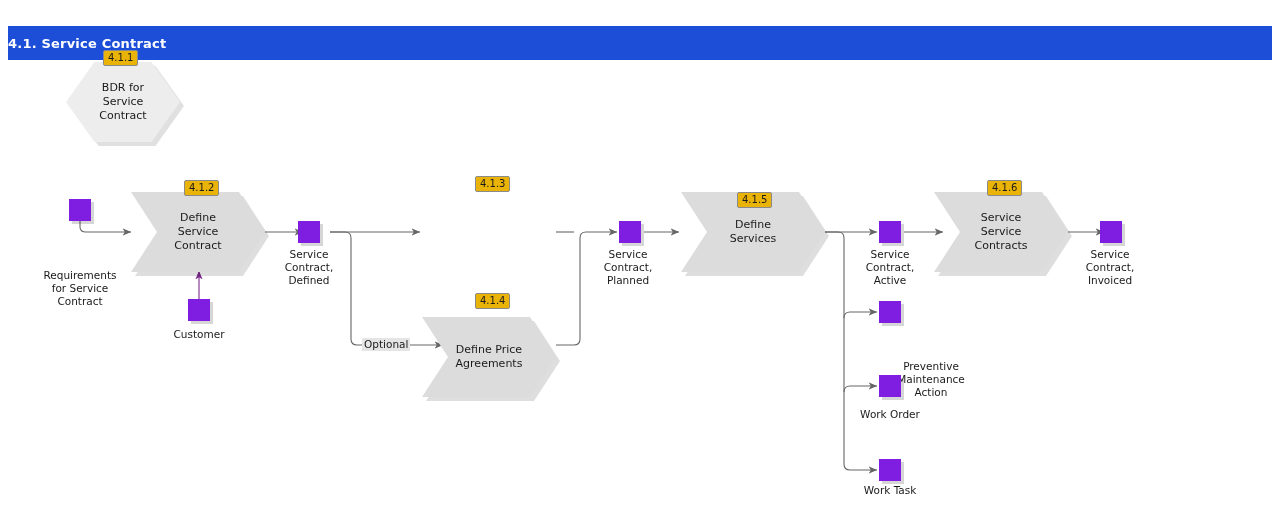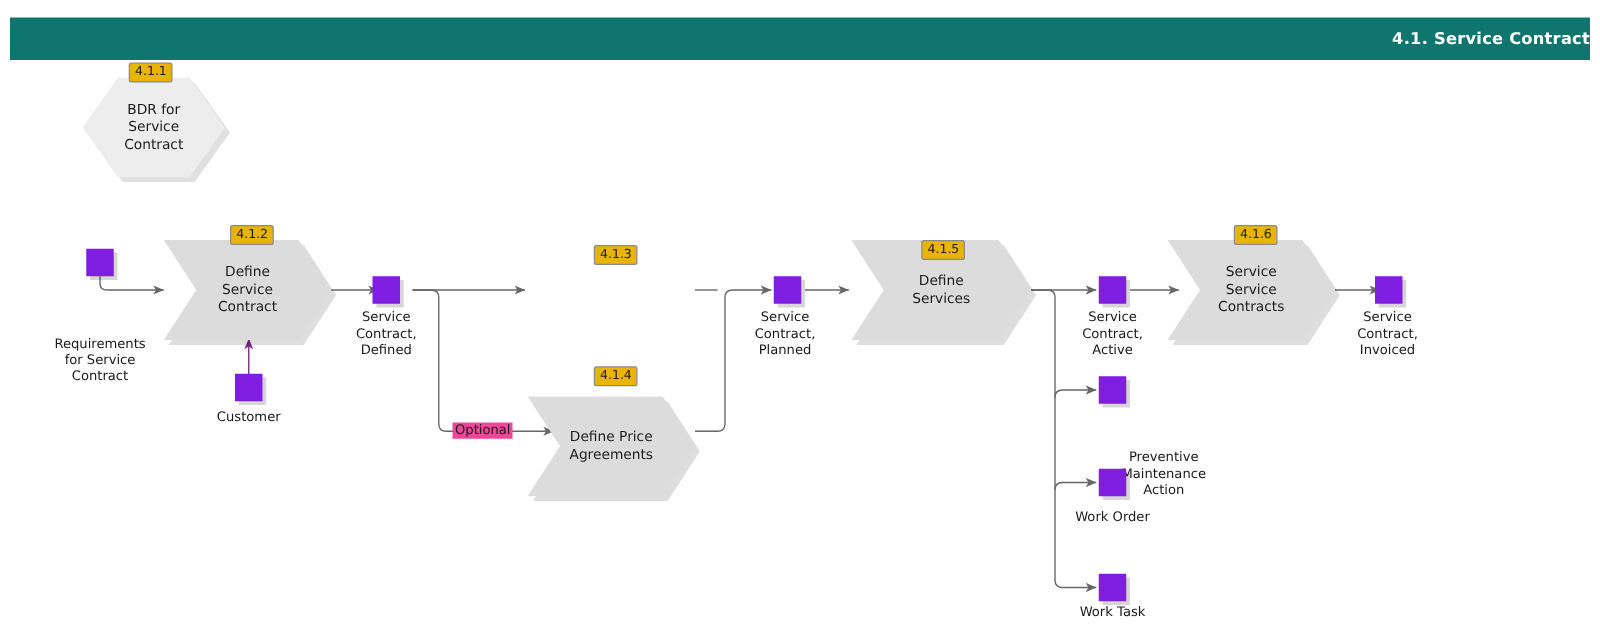--- a/index.html
+++ b/index.html
@@ -6,23 +6,23 @@
   body{
     width:1280px;height:508px;
     background:#ffffff;
     font-family:"DejaVu Sans","Liberation Sans",sans-serif;
     overflow:hidden;
   }
   #canvas{position:relative;width:1280px;height:508px;}
 
   
   .header{
-    position:absolute;left:8px;top:14px;width:1264px;height:34px;
-    background:#0f766e;
-    display:flex;align-items:center;justify-content:flex-end;
+    position:absolute;left:8px;top:26px;width:1264px;height:34px;
+    background:#1d4ed8;
+    display:flex;align-items:center;justify-content:flex-start;
   }
   .header-title{
     color:#ffffff;font-size:13px;font-weight:bold;letter-spacing:.2px;
   }
 
   
   #wires{position:absolute;left:0;top:0;width:1280px;height:508px;}
 
   
   .proc{position:absolute;}
@@ -82,21 +82,21 @@
     background:rgba(0,0,0,.16);
   }
   .objlabel{
     position:absolute;text-align:center;font-size:10.5px;color:#1a1a1a;
     line-height:13px;white-space:pre-line;z-index:4;
   }
 
   
   .edgelabel{
     position:absolute;font-size:10.5px;color:#1a1a1a;line-height:13px;
-    white-space:nowrap;background:#ec4899;padding:0 2px;z-index:3;
+    white-space:nowrap;background:#e5e5e5;padding:0 2px;z-index:3;
   }
 </style>
 </head>
 <body>
 
 <div id="canvas">
 
   <div class="header">
     <div class="header-title">4.1. Service Contract</div>
   </div>
@@ -149,21 +149,21 @@
   <div class="badge" style="left:103px;top:50px;">4.1.1</div>
 
   <div class="proc" style="left:131px;top:192px;width:134px;height:80px;">
     <div class="shadow"></div>
     <div class="shape"></div>
     <div class="ptext">Define Service
 Contract</div>
   </div>
   <div class="badge" style="left:184px;top:180px;">4.1.2</div>
 
-  <div class="badge" style="left:475px;top:196px;">4.1.3</div>
+  <div class="badge" style="left:475px;top:176px;">4.1.3</div>
 
   <div class="proc" style="left:422px;top:317px;width:134px;height:80px;">
     <div class="shadow"></div>
     <div class="shape"></div>
     <div class="ptext">Define Price
 Agreements</div>
   </div>
   <div class="badge" style="left:475px;top:293px;">4.1.4</div>
 
   <div class="proc" style="left:681px;top:192px;width:144px;height:80px;">

